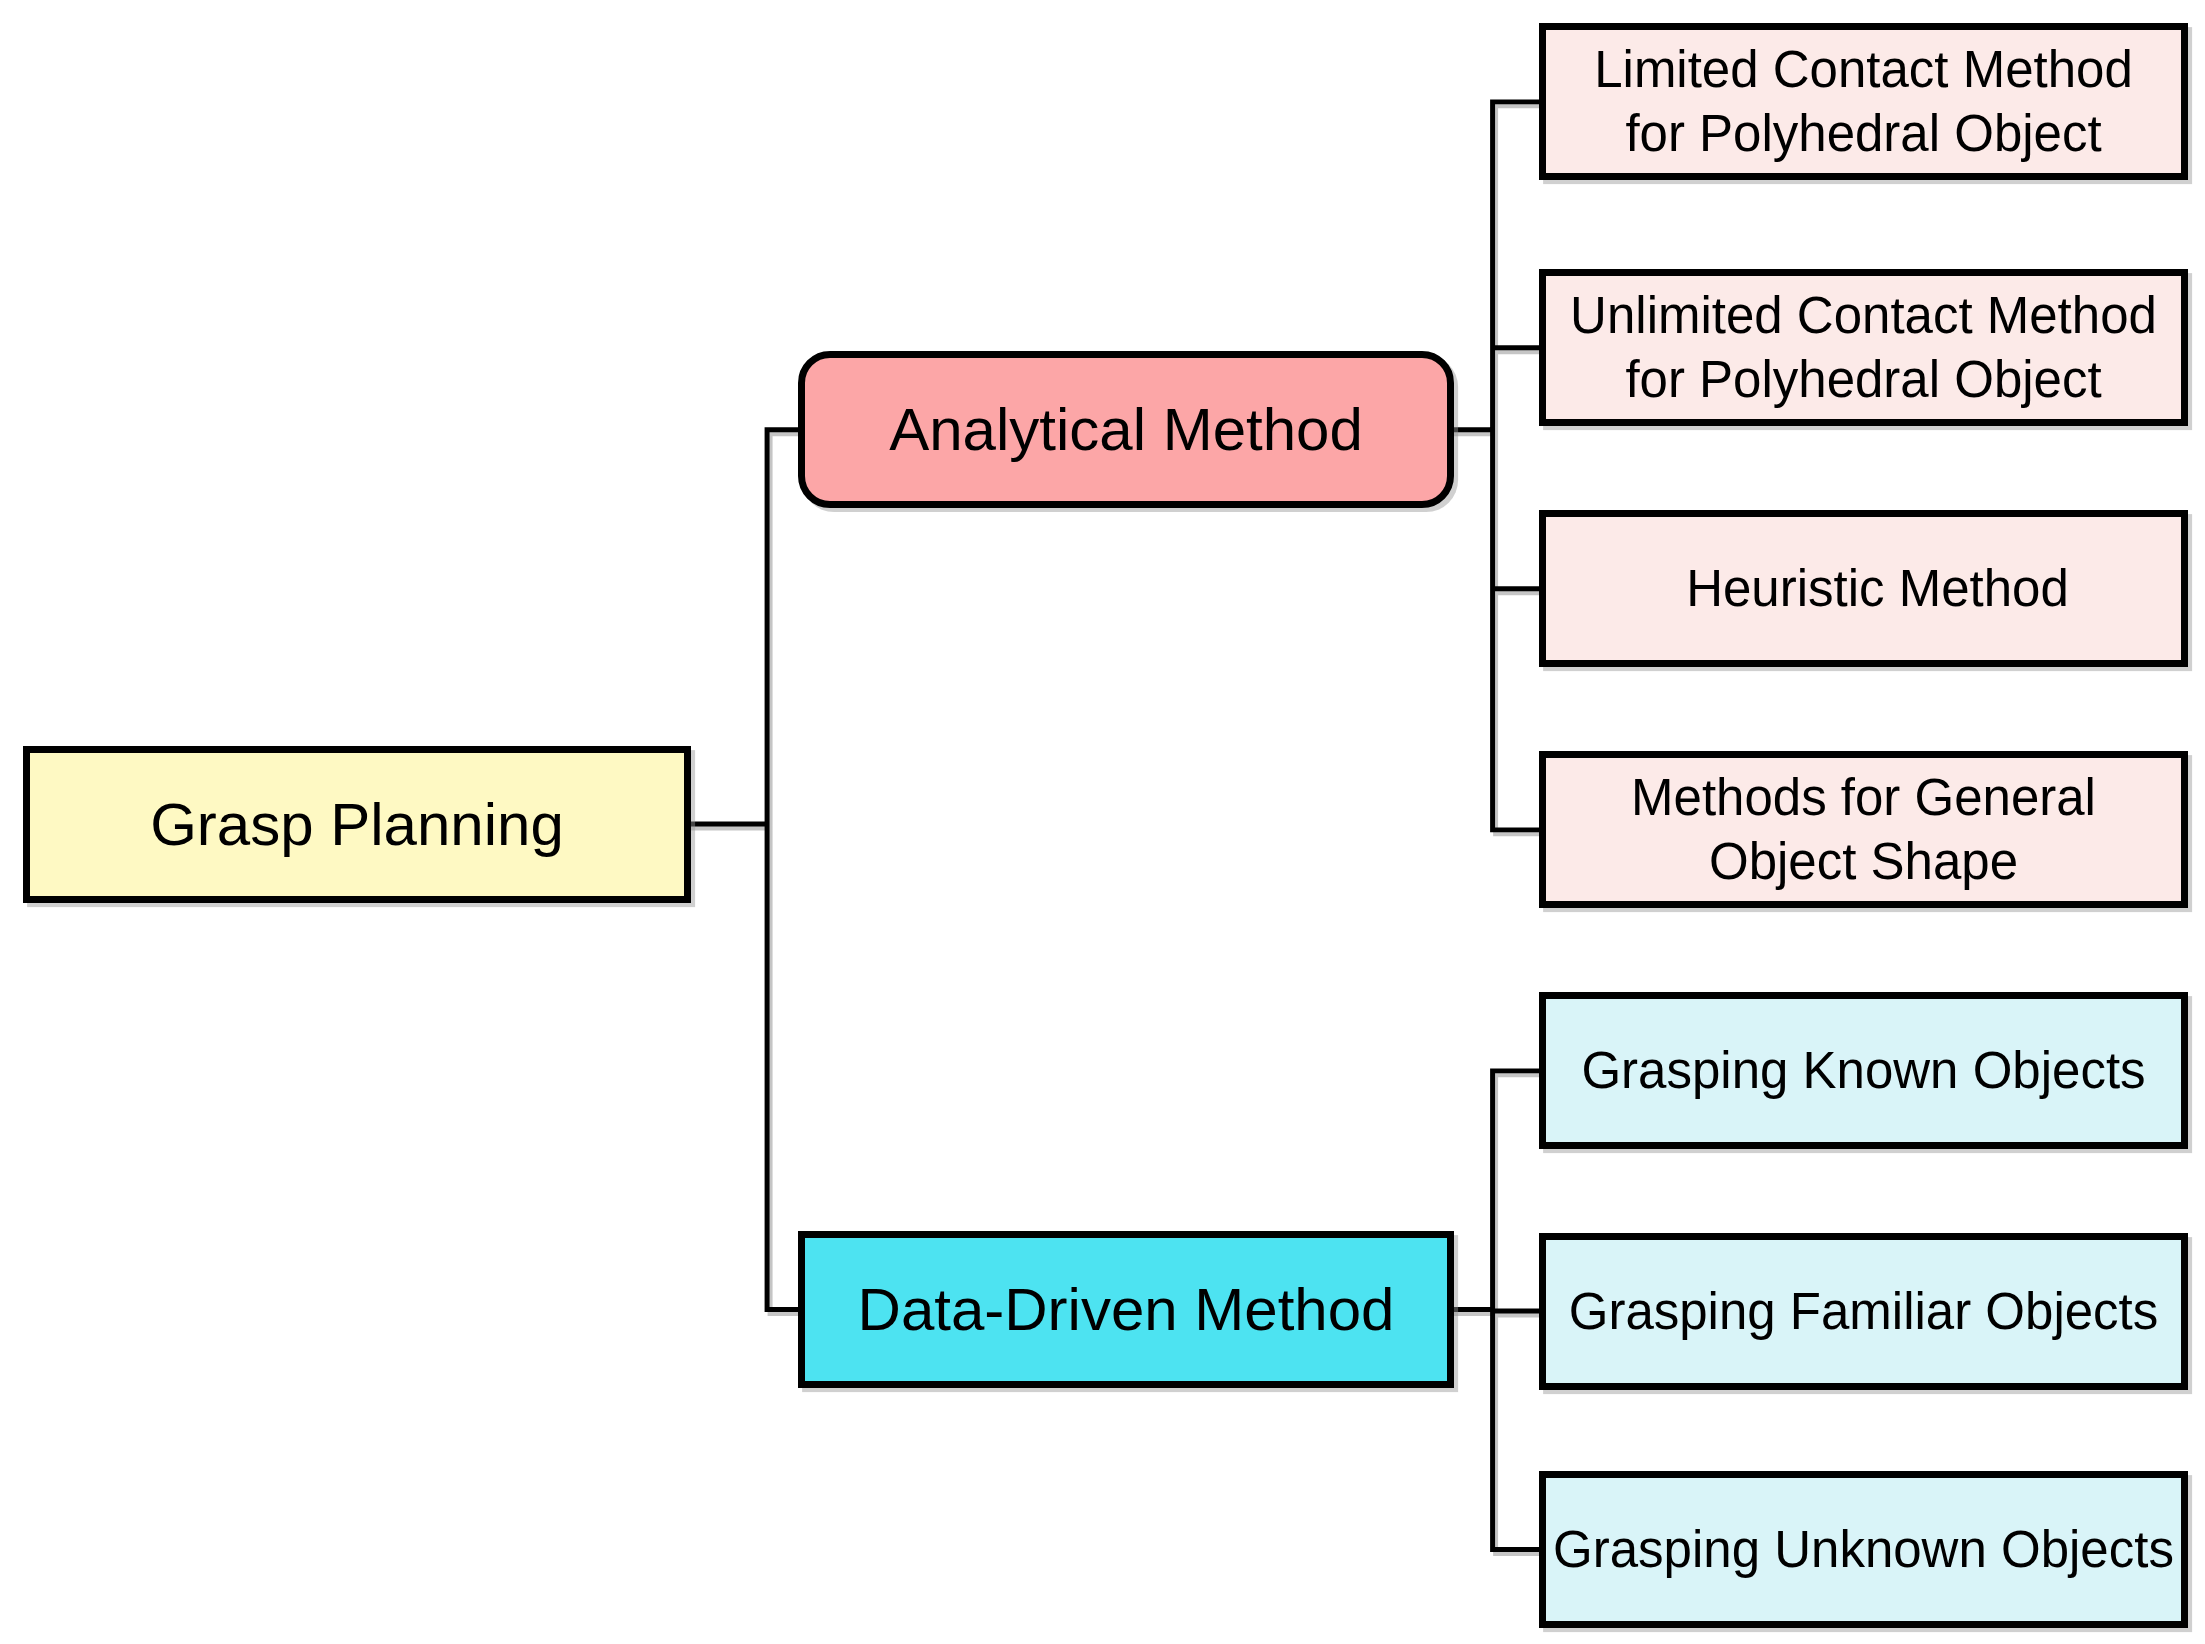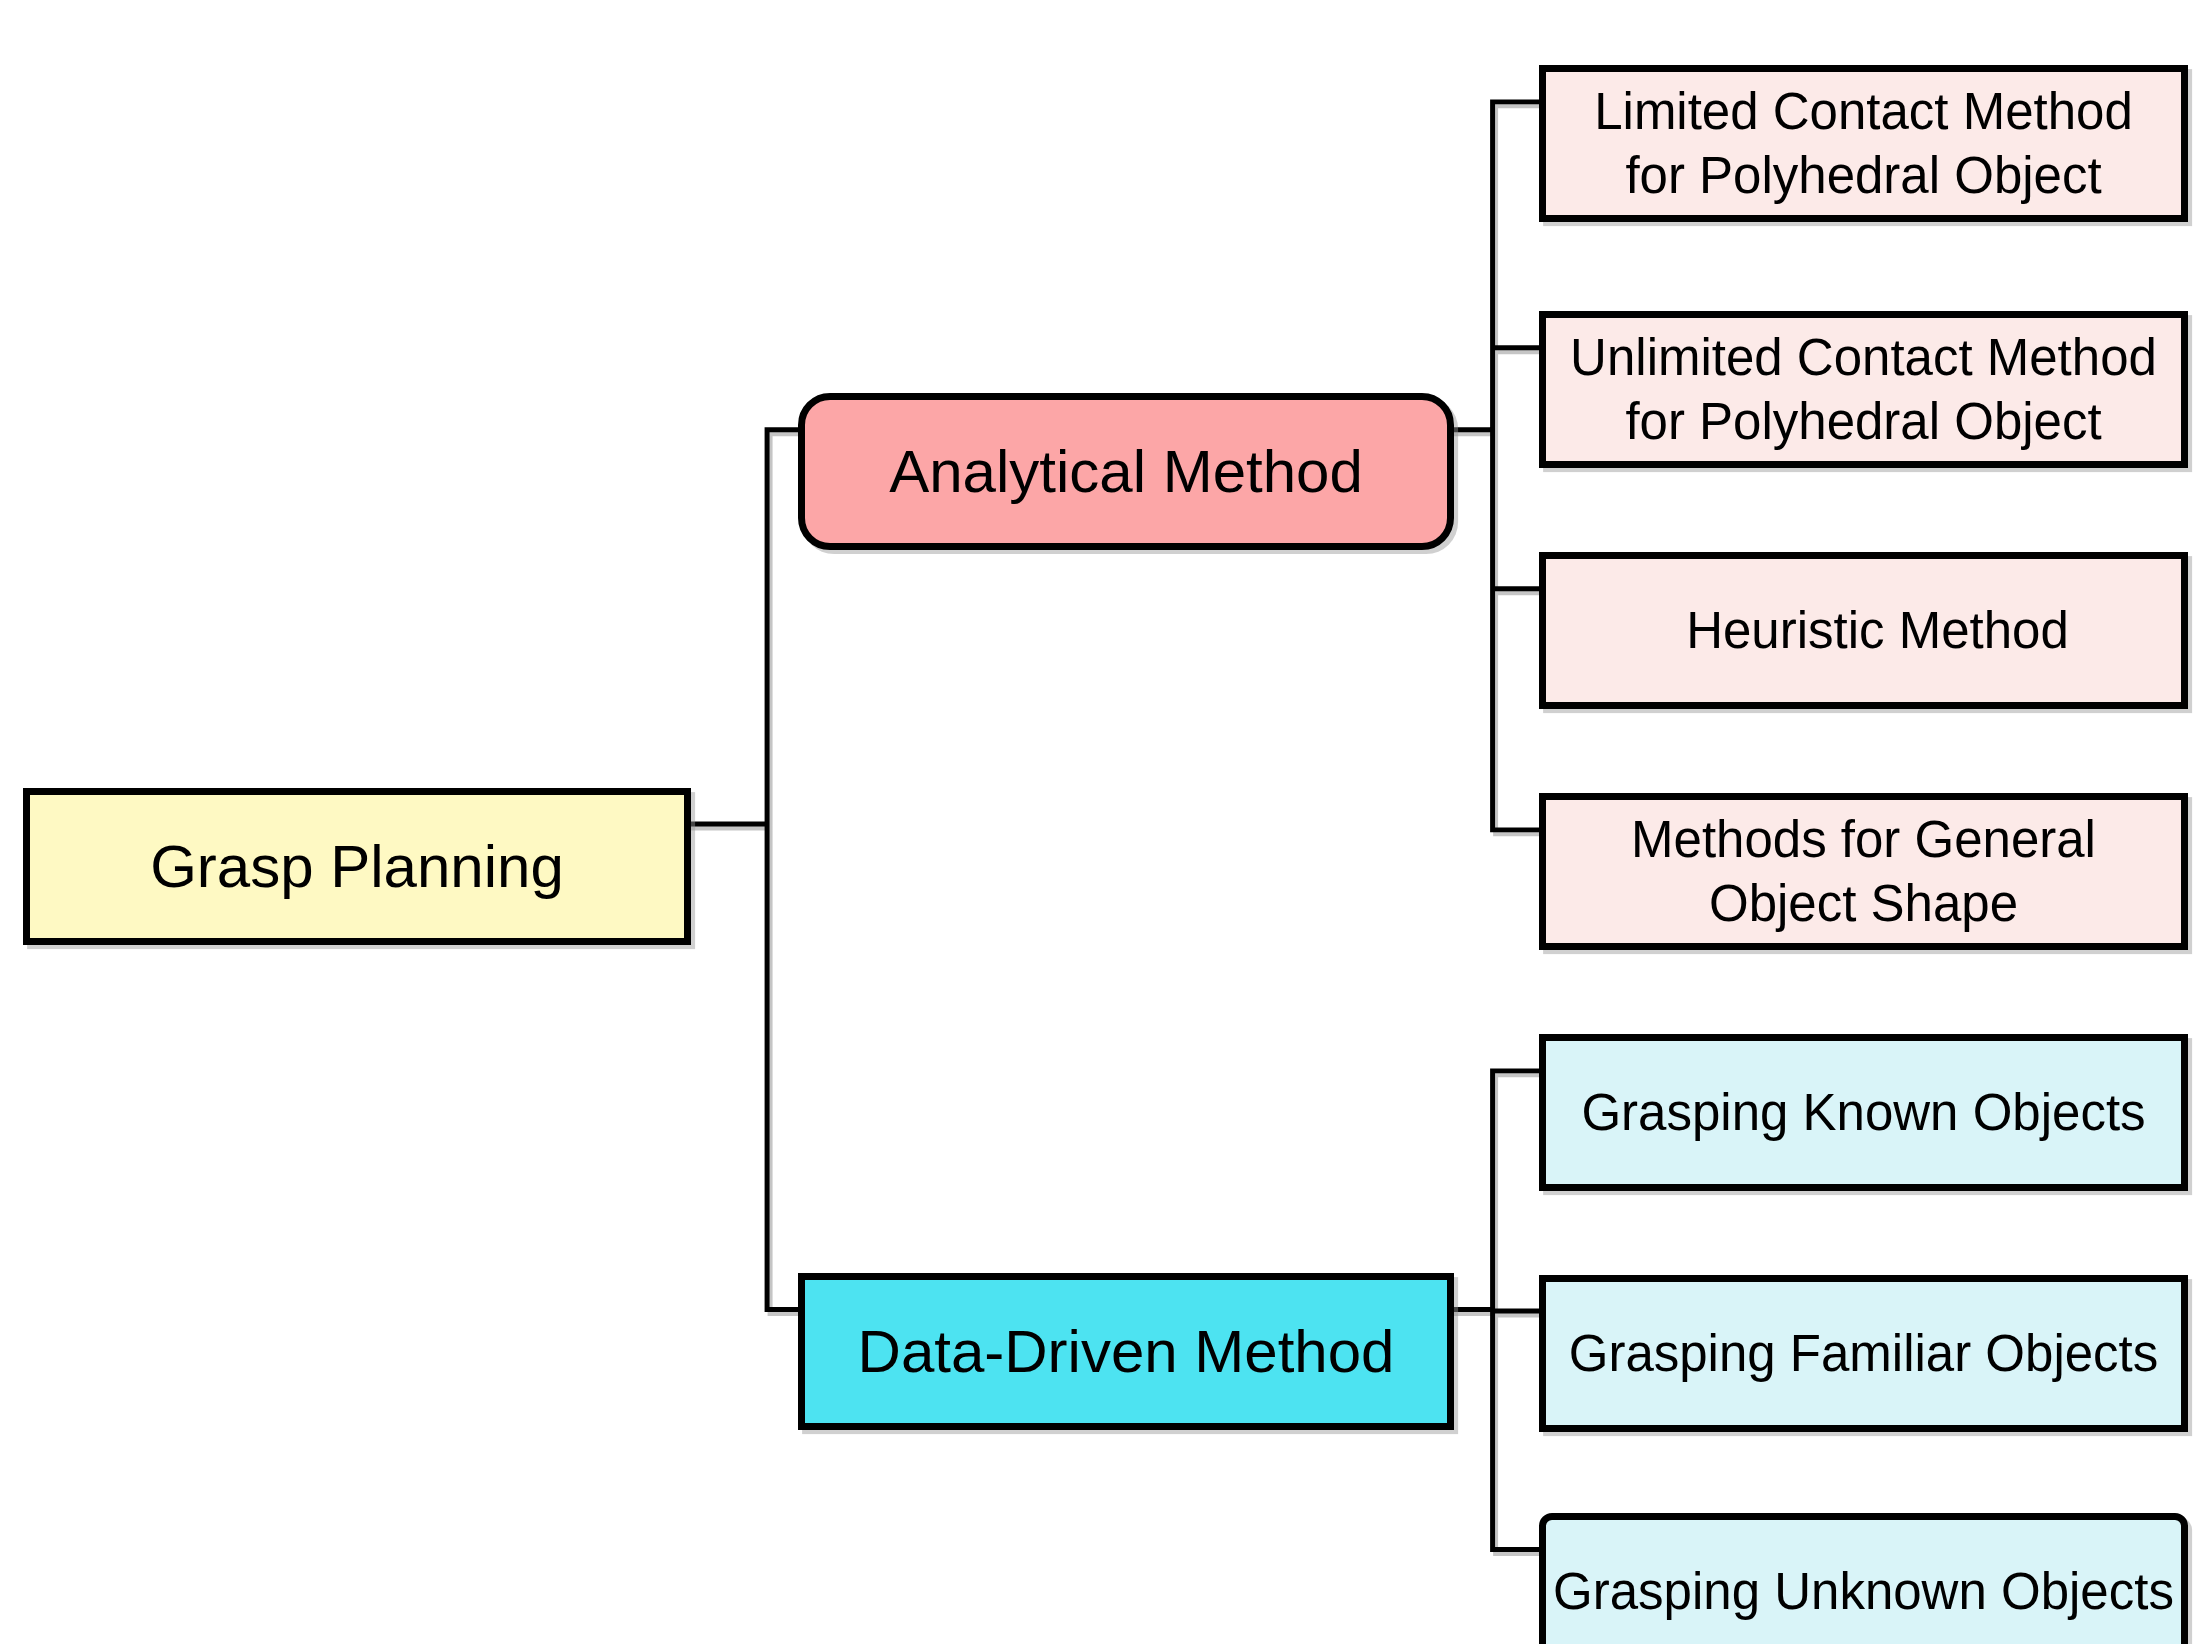--- a/index.html
+++ b/index.html
@@ -16,36 +16,35 @@
     position:absolute;
     box-sizing:border-box;
     border:7.5px solid #000;
     display:flex;
     align-items:center;
     justify-content:center;
     text-align:center;
     white-space:pre-line;
     line-height:1.25;
     box-shadow:4.1px 4.1px 0 rgba(150,150,150,0.45);
-    margin-top:42px;
   }
   .lvl-main{font-size:60px;}
   .lvl-child{font-size:51px;}
 
   
   #n-root        {left:23px;   top:746px;  width:668px; height:157px;}
   #n-analytical  {left:798px;  top:351px;  width:656px; height:157px;}
   #n-datadriven  {left:798px;  top:1231px; width:656px; height:157px;}
   #n-limited     {left:1539px; top:23px;   width:649px; height:157px;}
   #n-unlimited   {left:1539px; top:269px;  width:649px; height:157px;}
   #n-heuristic   {left:1539px; top:510px;  width:649px; height:157px;padding-left:28px;}
   #n-general     {left:1539px; top:751px;  width:649px; height:157px;}
   #n-known       {left:1539px; top:992px; width:649px; height:157px;}
   #n-familiar    {left:1539px; top:1233px; width:649px; height:157px;}
-  #n-unknown     {left:1539px; top:1471px; width:649px; height:157px;border-radius:13px;}
+  #n-unknown     {left:1539px; top:1471px; width:649px; height:157px;}
 
   #connector-layer{
     position:absolute;
     left:0; top:0;
     width:2205px;
     height:1644px;
     filter:drop-shadow(3.3px 4.1px 0 rgba(150,150,150,0.55));
     pointer-events:none;
   }
 </style>

